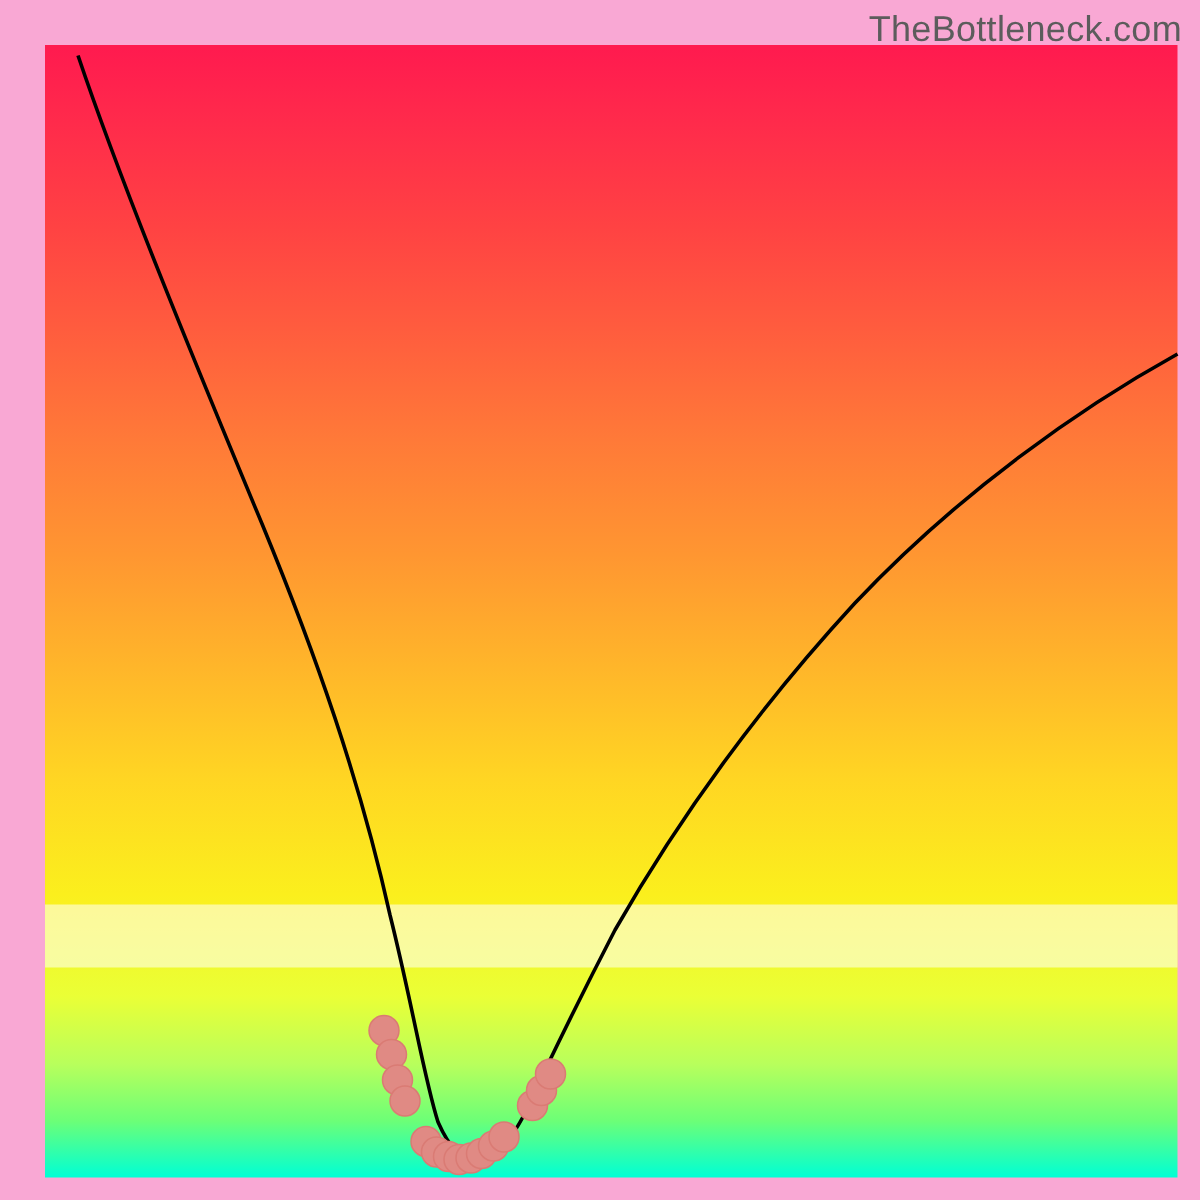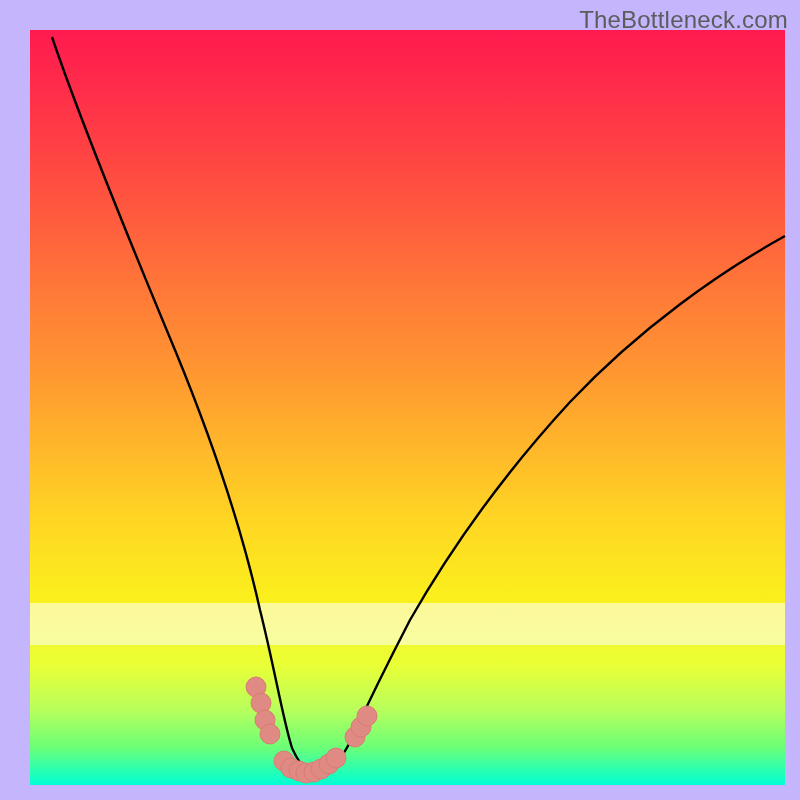--- a/index.html
+++ b/index.html
@@ -8,21 +8,21 @@
     width: 800px;
     height: 800px;
     overflow: hidden;
     background: #000;
     font-family: Arial, Helvetica, sans-serif;
   }
   .frame {
     position: relative;
     width: 800px;
     height: 800px;
-    background: #c4b5fd;
+    background: #f9a8d4;
   }
   .plot-area {
     position: absolute;
     left: 30px;
     top: 30px;
     width: 755px;
     height: 755px;
     background: linear-gradient(to bottom,
       #ff1a4f 0%,
       #ff2b4b 7%,

